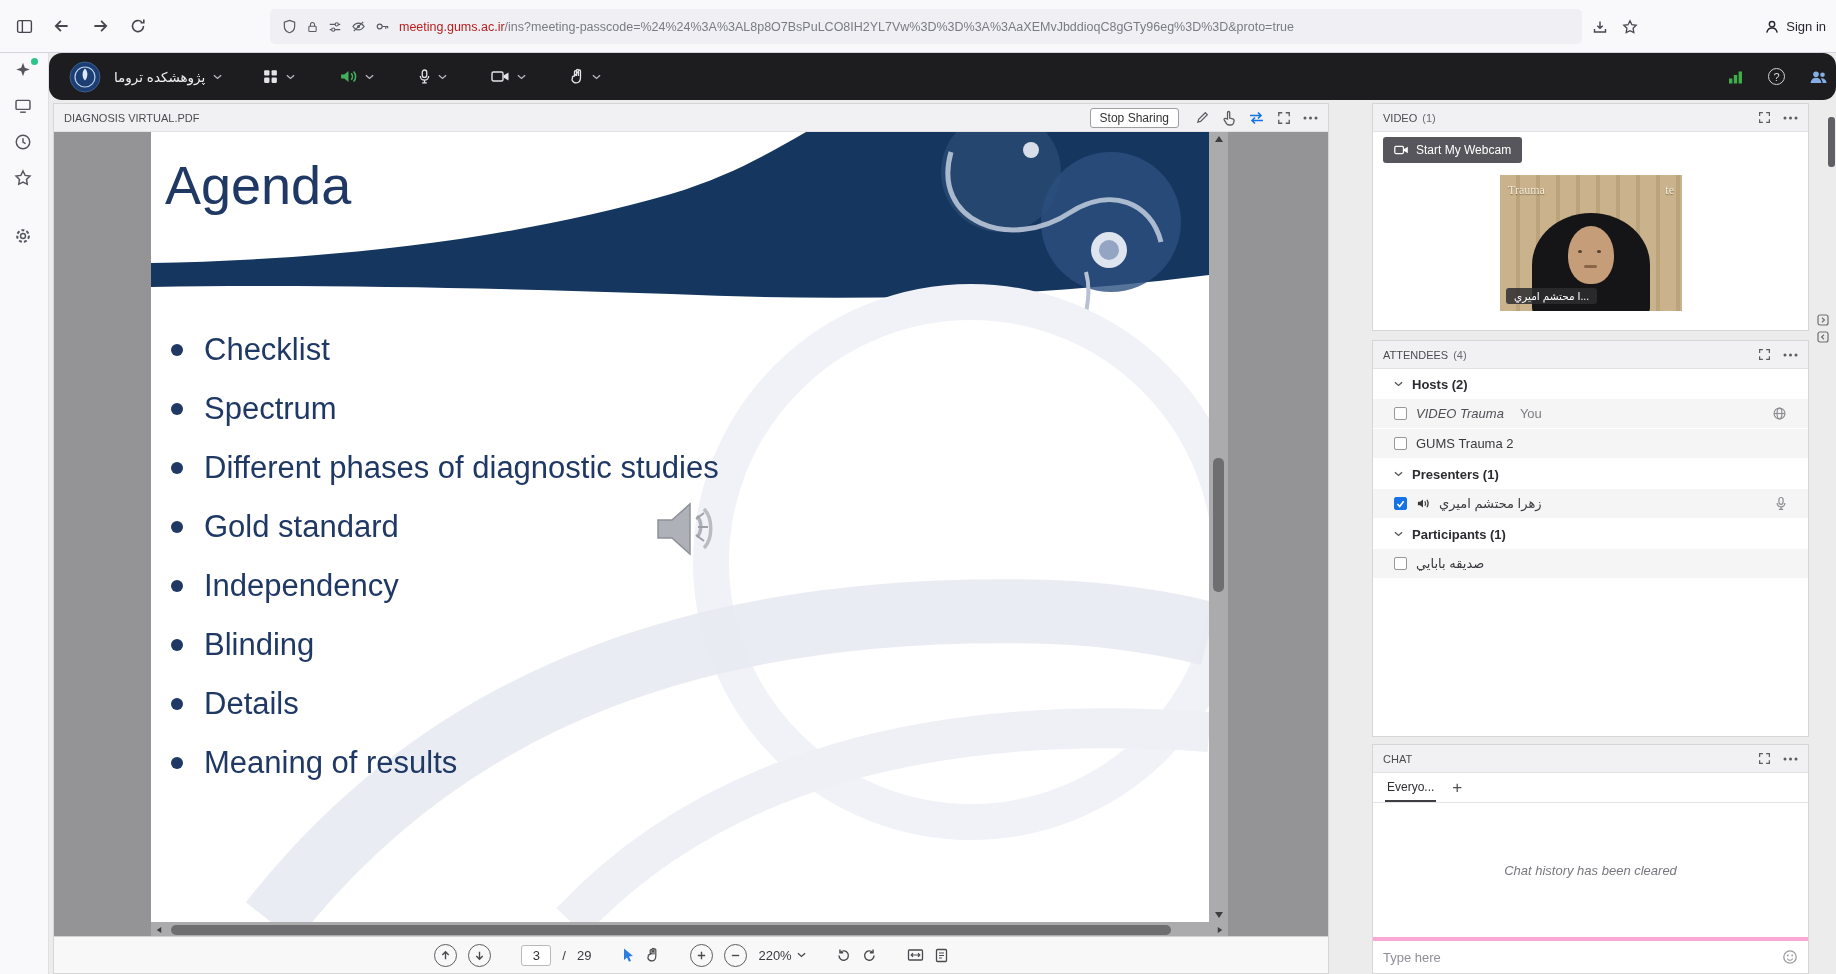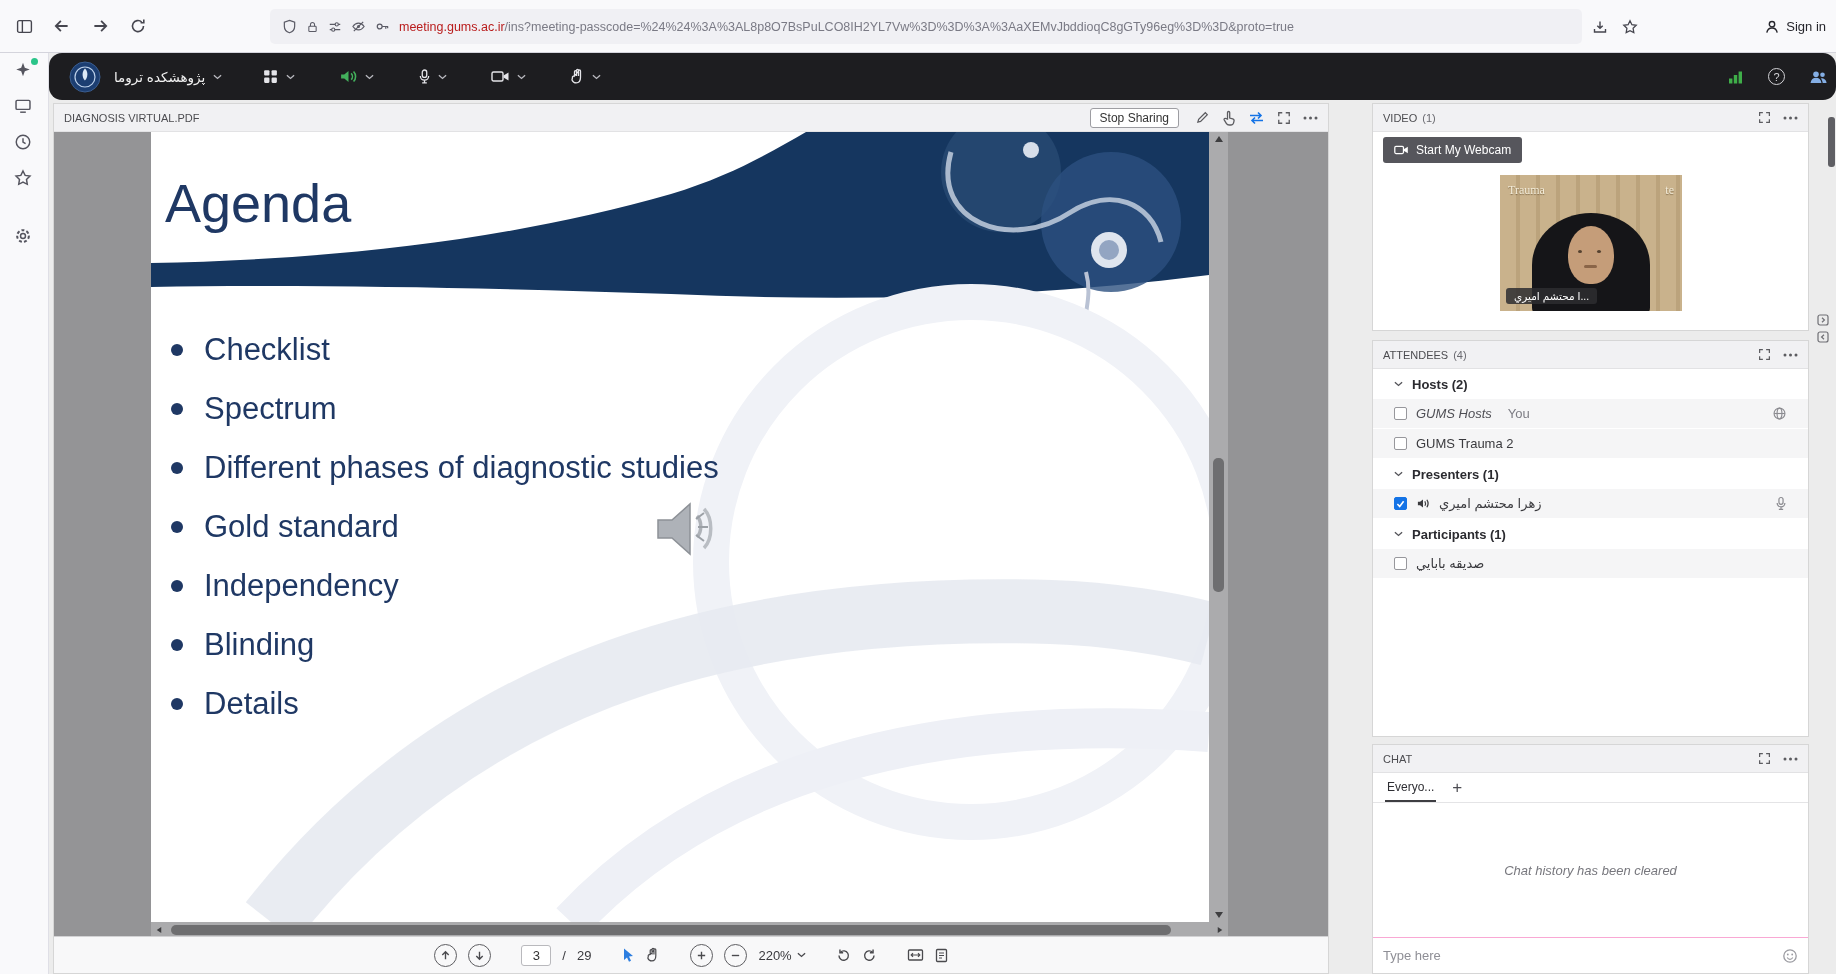--- a/index.html
+++ b/index.html
@@ -41,21 +41,21 @@
   .pod-header { height:28px; background:#f1f1f3; border-bottom:1px solid #e2e2e4; display:flex; align-items:center; padding:0 10px; font-size:11px; color:#4c4c50; }
   .pod-count { margin-left:5px; color:#6a6a70; }
   .pod-hdr-right { margin-left:auto; display:flex; align-items:center; gap:12px; color:#5c5c60; }
 
   
   .share-pod { left:4px; top:50px; width:1276px; height:871px; }
   .stop-btn { height:20px; padding:0 9px; background:#fff; border:1px solid #9d9da2; border-radius:3px; font-size:12px; color:#333; display:flex; align-items:center; margin-right:4px; }
   .viewer { position:absolute; left:0; top:28px; right:0; bottom:37px; background:#949496; overflow:hidden; }
   .slide { position:absolute; left:97px; top:0; width:1058px; height:790px; background:#fff; overflow:hidden; }
   .slide-deco { position:absolute; inset:0; }
-  .slide-title { position:absolute; left:14px; top:40px; font-size:54px; font-weight:400; color:#1f3864; z-index:2; }
+  .slide-title { position:absolute; left:14px; top:22px; font-size:54px; font-weight:400; color:#1f3864; z-index:2; }
   .slide-bullets { position:absolute; left:20px; top:188px; list-style:none; z-index:2; }
   .slide-bullets li { height:59px; display:flex; align-items:center; gap:21px; }
   .bullet-dot { width:12px; height:12px; border-radius:50%; background:#1f3864; flex:none; }
   .bullet-text { font-size:31px; color:#1f3864; white-space:nowrap; }
   .slide-audio { position:absolute; left:505px; top:368px; z-index:3; }
   .vscroll { position:absolute; left:1155px; top:0; width:19px; height:790px; background:#ababad; display:flex; flex-direction:column; align-items:center; justify-content:space-between; padding:4px 0; }
   .vthumbbar { position:absolute; left:1159px; top:326px; width:11px; height:134px; background:#6e6e70; border-radius:5px; }
   .hscroll { position:absolute; left:97px; top:790px; width:1077px; height:16px; background:#ababad; display:flex; align-items:center; justify-content:space-between; padding:0 5px; }
   .hthumb { position:absolute; left:117px; top:793px; width:1000px; height:10px; background:#6e6e70; border-radius:5px; }
   .tri { transform-origin:center; }
@@ -92,21 +92,21 @@
   .name-suffix { color:#7d7d84; margin-left:16px; }
   .rtl { direction:rtl; }
   .speak-ic { color:#3a3a3e; display:flex; }
 
   
   .chat-pod { left:1323px; top:691px; width:437px; height:230px; }
   .chat-tabs { height:30px; border-bottom:1px solid #e4e4e6; display:flex; align-items:stretch; padding:0 12px; gap:16px; }
   .chat-tab { font-size:12px; color:#2e2e33; display:flex; align-items:center; border-bottom:2px solid #3e3e42; padding:0 2px; }
   .chat-add { font-size:17px; color:#4c4c52; display:flex; align-items:center; }
   .chat-empty { position:absolute; top:58px; bottom:36px; left:0; right:0; display:flex; align-items:center; justify-content:center; font-size:13px; color:#77777d; font-style:italic; }
-  .chat-input-row { position:absolute; left:0; right:0; bottom:0; height:36px; border-top:1px solid #f9a8d4; display:flex; align-items:center; padding:0 10px; gap:8px; }
+  .chat-input-row { position:absolute; left:0; right:0; bottom:0; height:36px; border-top:4px solid #f9a8d4; display:flex; align-items:center; padding:0 10px; gap:8px; }
   .chat-input { flex:1; border:none; outline:none; background:transparent; font-size:13px; color:#333; font-family:inherit; }
   .chat-input::placeholder { color:#8f8f96; }
   .emoji { color:#9b9ba1; display:flex; }
 
   
   .rail-handles { position:absolute; left:1768px; top:261px; display:flex; flex-direction:column; gap:5px; color:#6f6f74; }
   .win-thumb { position:absolute; right:1px; top:117px; width:7px; height:50px; background:#5f5f64; border-radius:3px; }
 </style>
 </head>
 <body>
@@ -418,20 +418,24 @@
                 <span class="bullet-text">Independency</span>
               </li>
             <li>
                 <span class="bullet-dot"></span>
                 <span class="bullet-text">Blinding</span>
               </li>
             <li>
                 <span class="bullet-dot"></span>
                 <span class="bullet-text">Details</span>
               </li>
+            <li>
+                <span class="bullet-dot"></span>
+                <span class="bullet-text">Meaning of results</span>
+              </li>
           </ul>
           <span class="slide-audio">
             <svg width="66" height="58" viewBox="0 0 66 58">
                 <polygon points="2,20 16,20 34,4 34,54 16,38 2,38" fill="#aeb2b8" stroke="#8d9197" stroke-width="1.5"></polygon>
                 <path d="M41 16c5 5 5 16 0 21" fill="none" stroke="#aeb2b8" stroke-width="3.5"></path>
                 <path d="M48 9c9 9 9 30 0 39" fill="none" stroke="#b9bdc3" stroke-width="3.5"></path>
                 <path d="M42 27h10M40 19l8-6M40 35l8 6" stroke="#9ba0a6" stroke-width="2"></path>
               </svg>
           </span>
         </div>
@@ -594,21 +598,21 @@
       <div class="att-row group">
         <span class="chev">
             <svg width="9" height="6" viewBox="0 0 10 6">
               <path d="M1 1l4 3.6L9 1" fill="none" stroke="currentColor" stroke-width="1.5"></path>
             </svg>
           </span>
         <span>Hosts (2)</span>
       </div>
       <div class="att-row member">
         <span class="cb"></span>
-        <span><span class="name-italic">GUMS Hosts</span><span class="name-suffix">You</span></span>
+        <span><span class="name-italic">VIDEO Trauma</span><span class="name-suffix">You</span></span>
         <span class="row-right">
             <svg width="15" height="15" viewBox="0 0 16 16">
               <circle cx="8" cy="8" r="5.8" fill="none" stroke="currentColor" stroke-width="1.2"></circle>
               <ellipse cx="8" cy="8" rx="2.6" ry="5.8" fill="none" stroke="currentColor" stroke-width="1.2"></ellipse>
               <path d="M2.3 8h11.4" stroke="currentColor" stroke-width="1.2"></path>
             </svg>
           </span>
       </div>
       <div class="att-row member">
         <span class="cb"></span>

